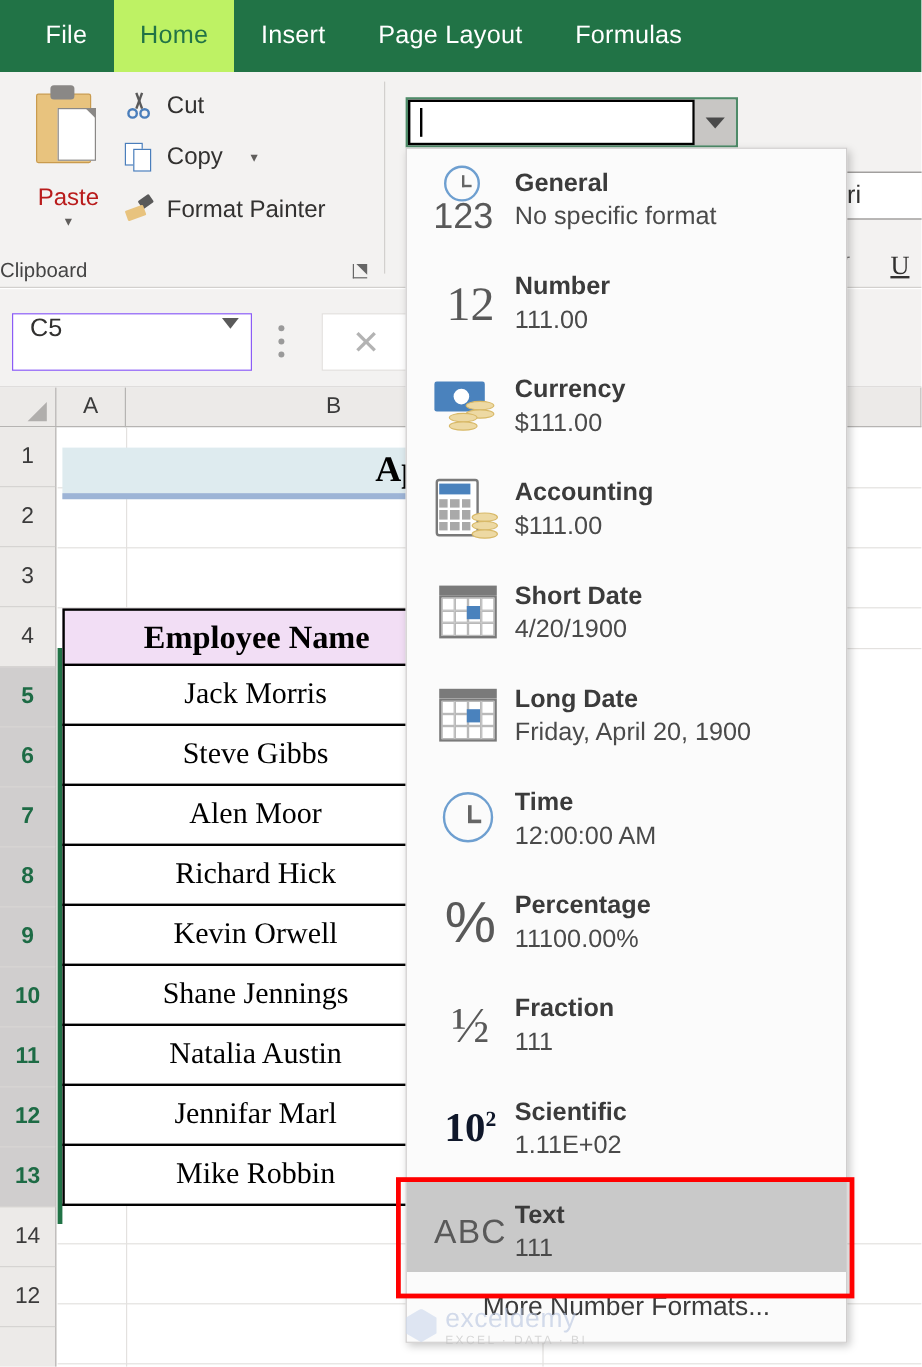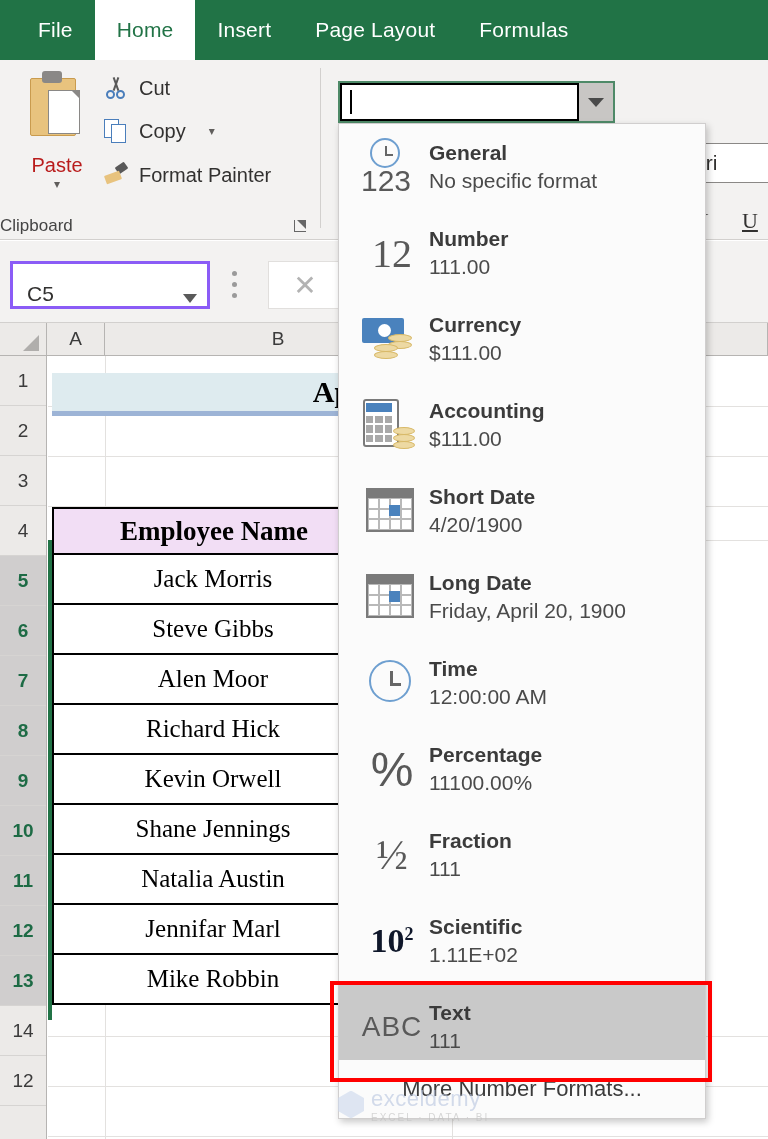--- a/index.html
+++ b/index.html
@@ -21,21 +21,21 @@
   .tab {
     height: 60px;
     display: flex; align-items: center; justify-content: center;
     color: #ffffff;
     font-size: 21px;
     padding: 0 22px;
     white-space: nowrap;
     letter-spacing: 0.2px;
   }
   .tab.active {
-    background: #ffffff;
+    background: #bef264;
     color: #217346;
   }
 
   
   .ribbon-body {
     position: absolute; top: 60px; left: 0;
     width: 768px; height: 180px;
     background: #f3f2f1;
     border-bottom: 1px solid #d2d0ce;
   }
@@ -150,22 +150,22 @@
   .underline-btn { left: 742px; text-decoration: underline; font-family:"Liberation Serif", serif;}
 
   
   .fbar {
     position: absolute; top: 241px; left: 0; width: 768px; height: 82px;
     background: #f3f2f1; border-bottom: 1px solid #d2d0ce;
   }
   .namebox {
     position: absolute; left: 10px; top: 20px;
     width: 200px; height: 48px;
-    background: #ffffff; border: 3px solid #8b5cf6;
-    display: flex; align-items: flex-end;
+    background: #ffffff; border: 1px solid #8b5cf6;
+    display: flex; align-items: flex-start;
   }
   .namebox .nb-val { font-size: 21px; color: #323130; padding-left: 14px; flex: 1; }
   .namebox .nb-caret {
     width: 34px; text-align: center; font-size: 13px; color: #4a4a4a;
   }
   .nb-caret:before { content:""; display:inline-block; border-width:9px 7px 0 7px;
     border-style:solid; border-color:#5a5a5a transparent transparent transparent; }
   .kebab {
     position: absolute; left: 232px; top: 30px;
     width: 6px; height: 30px;

